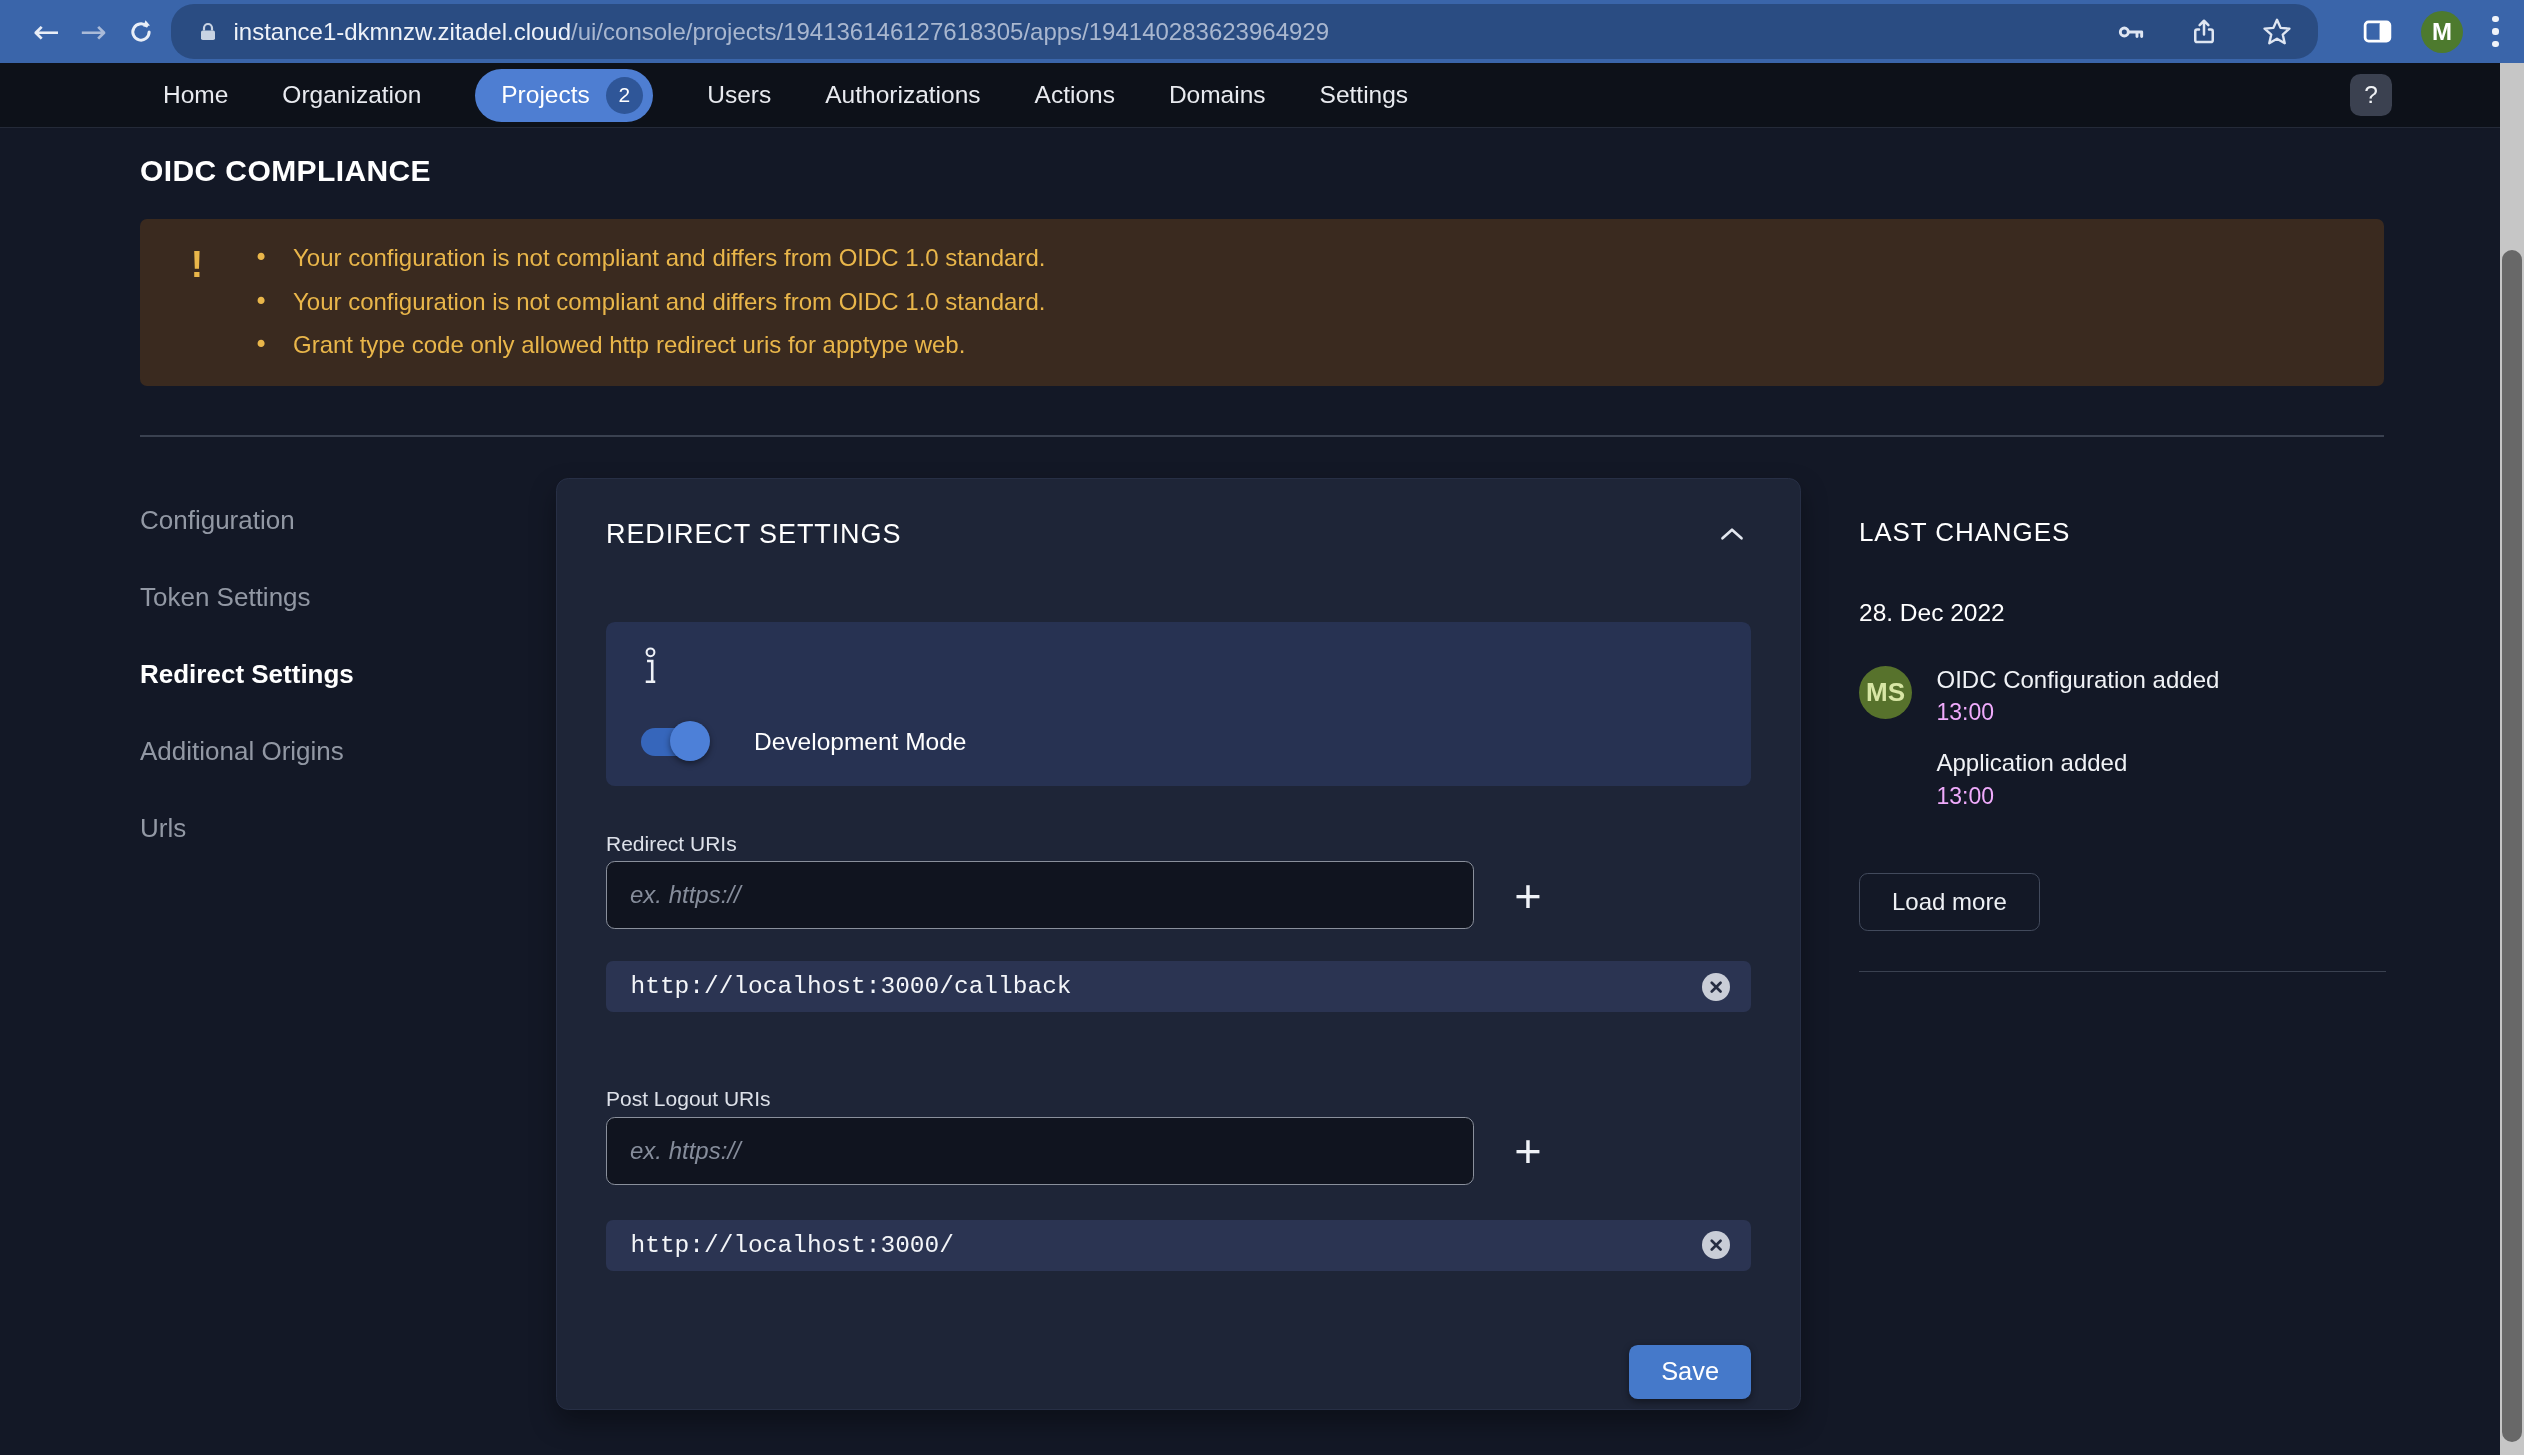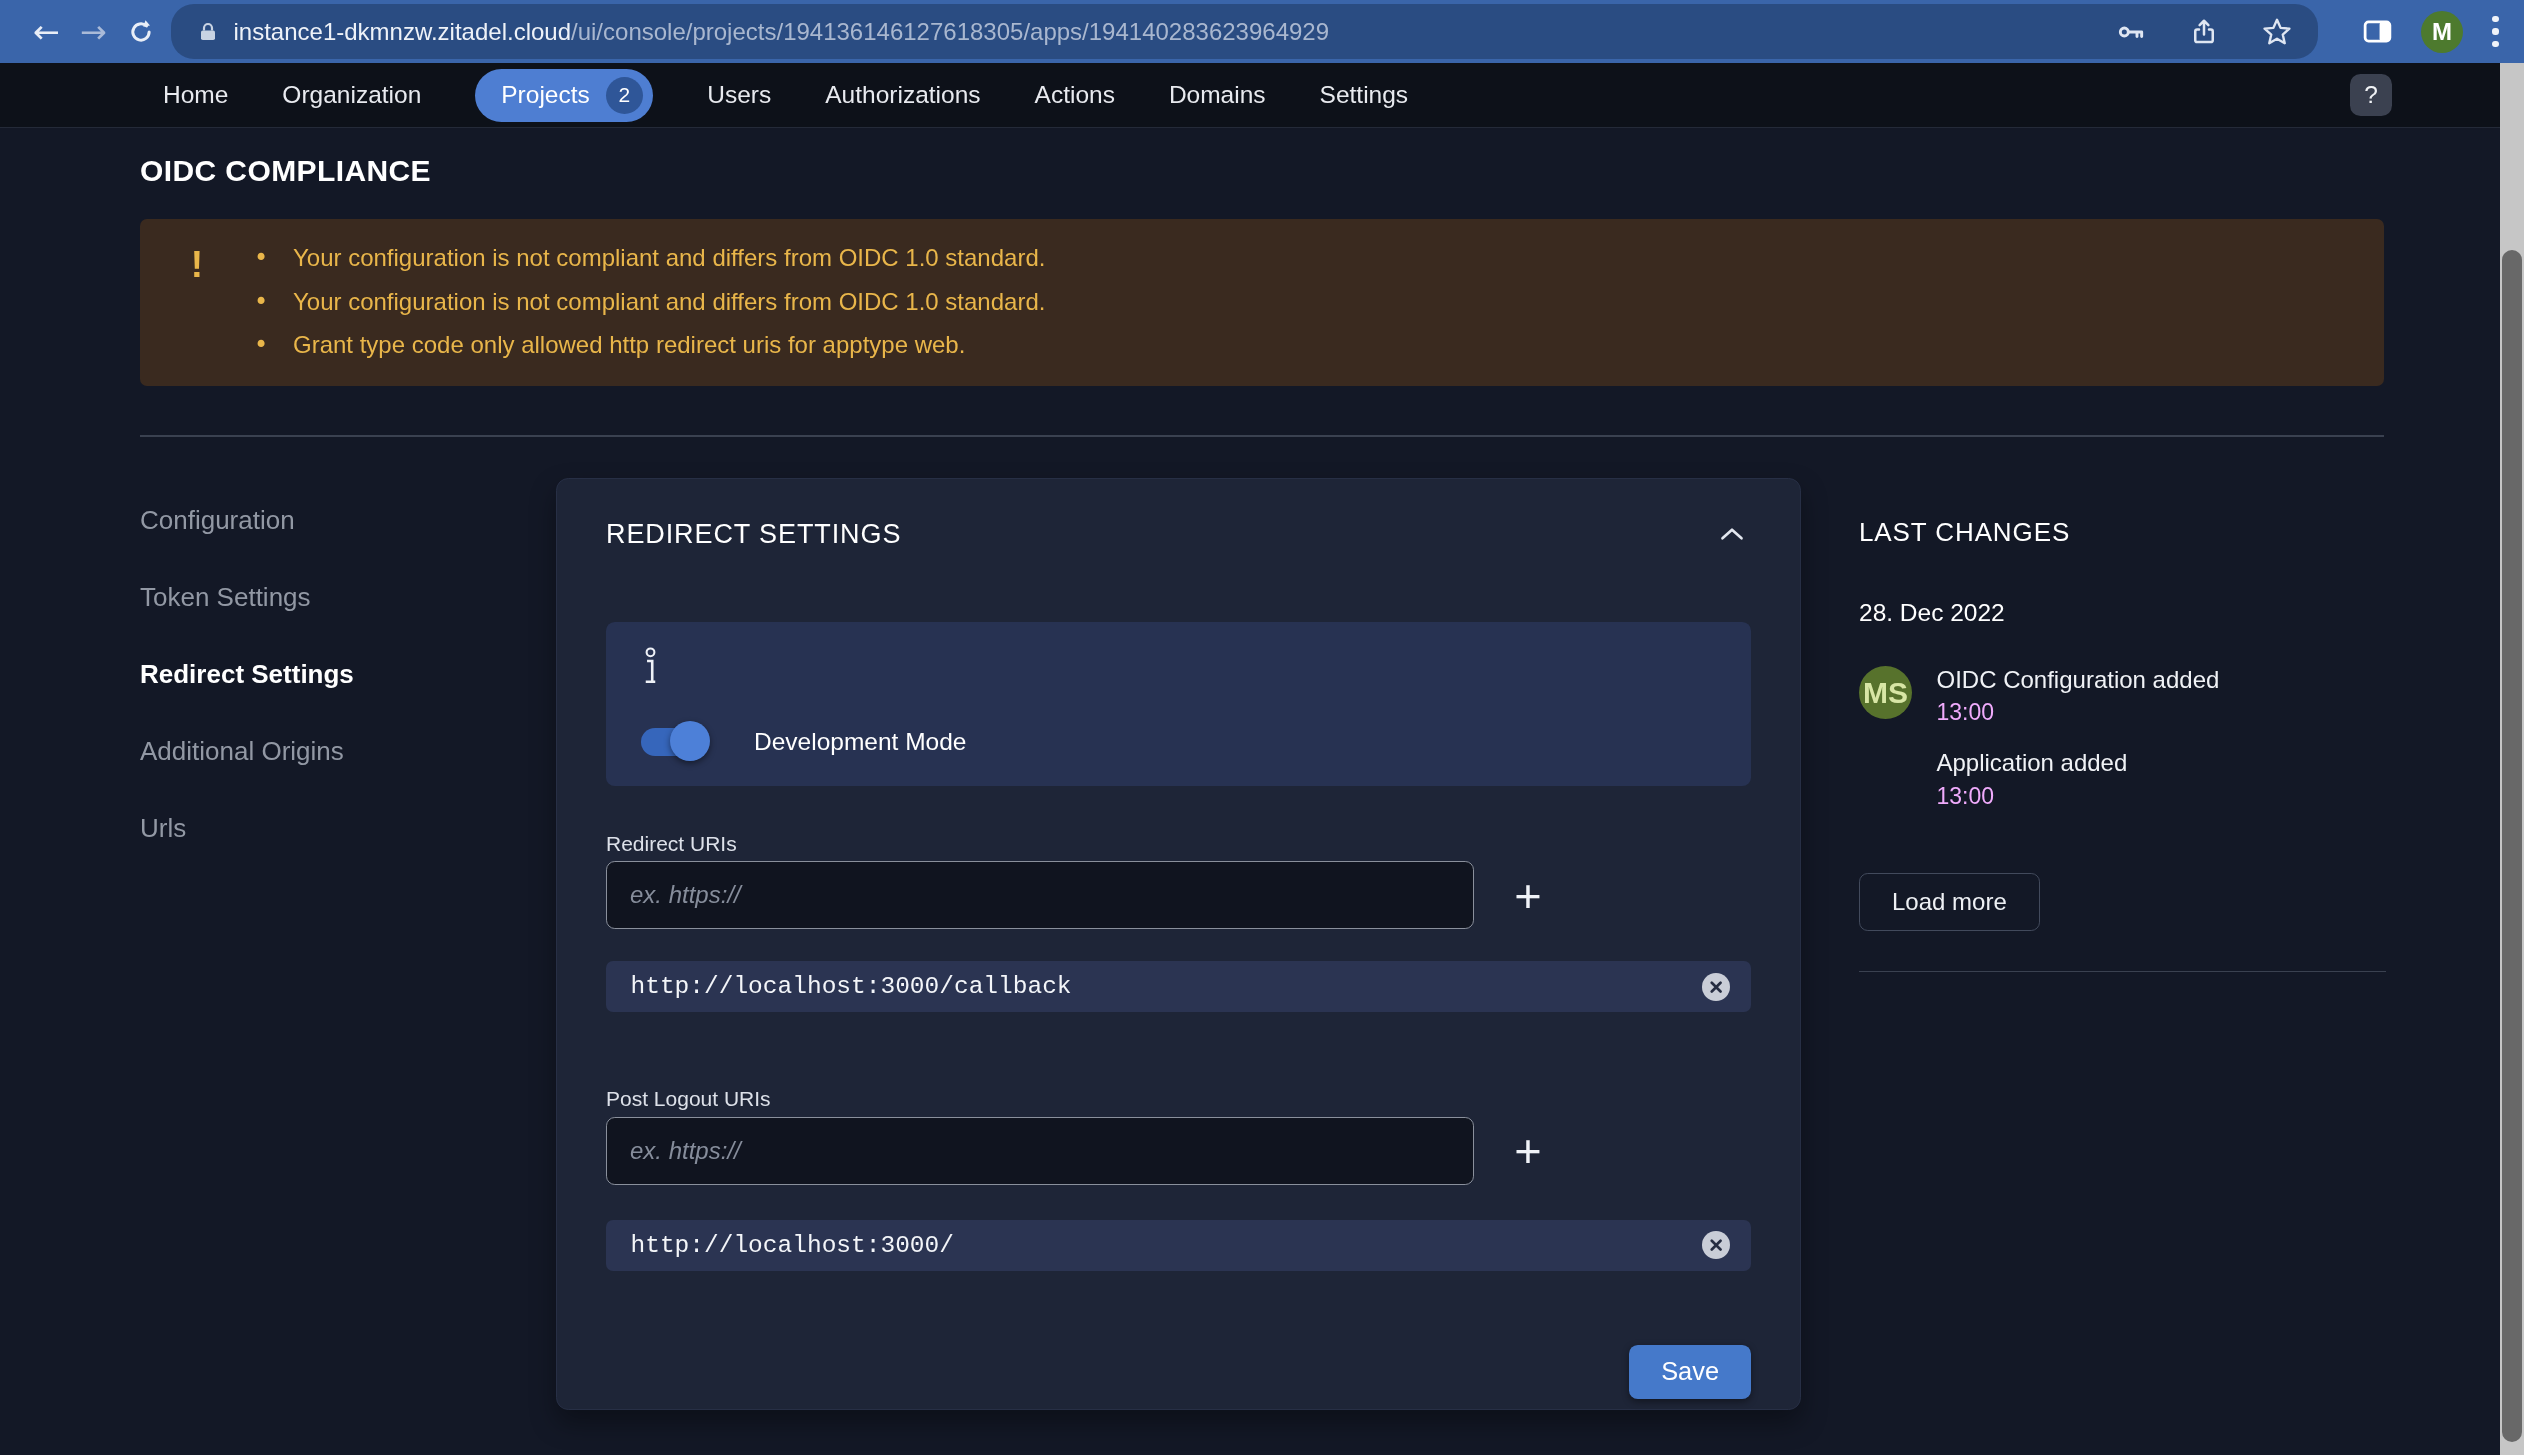--- a/index.html
+++ b/index.html
@@ -79,21 +79,21 @@
   .chip-close{margin-left:auto;width:28px;height:28px;border-radius:50%;background:#c9cdd7;
     display:flex;align-items:center;justify-content:center;border:none;padding:0;}
   .save-row{margin-top:74px;display:flex;justify-content:flex-end;}
   .save-btn{background:#4579ca;color:#fff;font-size:25.4px;border:none;border-radius:8.8px;padding:8px 32px;
     height:54px;box-shadow:0 2.6px 7px rgba(0,0,0,.4);font-family:inherit;}
   
   .right-panel{position:absolute;left:1859px;top:509px;width:527px;margin-top:8px;}
   .rp-title{font-size:26px;color:#fff;letter-spacing:0.9px;}
   .rp-date{margin-top:51px;font-size:24.5px;color:#fff;}
   .rp-entry{margin-top:39px;display:flex;gap:24.5px;}
-  .rp-avatar{width:53px;height:53px;border-radius:50%;background:#57722c;color:#d8e6a5;font-size:30px;
+  .rp-avatar{width:53px;height:53px;border-radius:50%;background:#57722c;color:#d8e6a5;font-size:26px;
     font-weight:700;display:flex;align-items:center;justify-content:center;flex:0 0 53px;}
   .rp-event-title{font-size:24px;color:#f0f2f6;}
   .rp-event-time{font-size:23px;color:#f0abfc;margin-top:5.3px;}
   .rp-event + .rp-event{margin-top:23px;}
   .load-more{margin-top:63px;background:none;border:1.8px solid #424a5c;border-radius:8.8px;color:#eef0f4;
     font-size:24px;padding:14px 32px;font-family:inherit;}
   .rp-divider{margin-top:40px;height:1.8px;background:#3a4150;width:100%;}
   
   .scroll-track{position:absolute;right:0;top:63px;width:25.4px;height:1392px;background:#c6c6c6;}
   .scroll-thumb{position:absolute;left:2.6px;top:187px;width:20px;height:1192px;border-radius:10.5px;background:#686868;}

